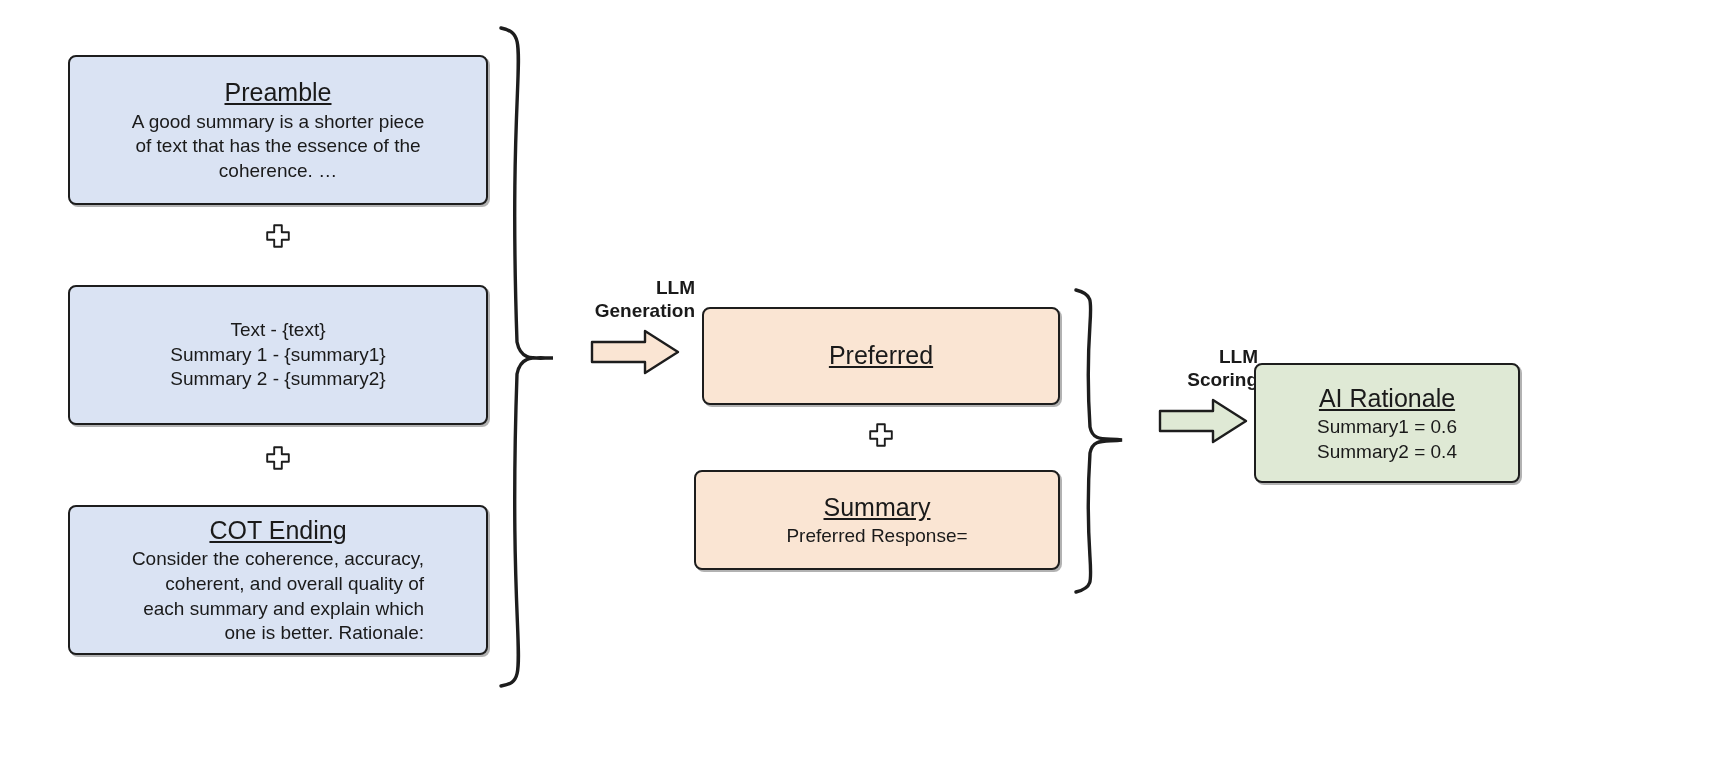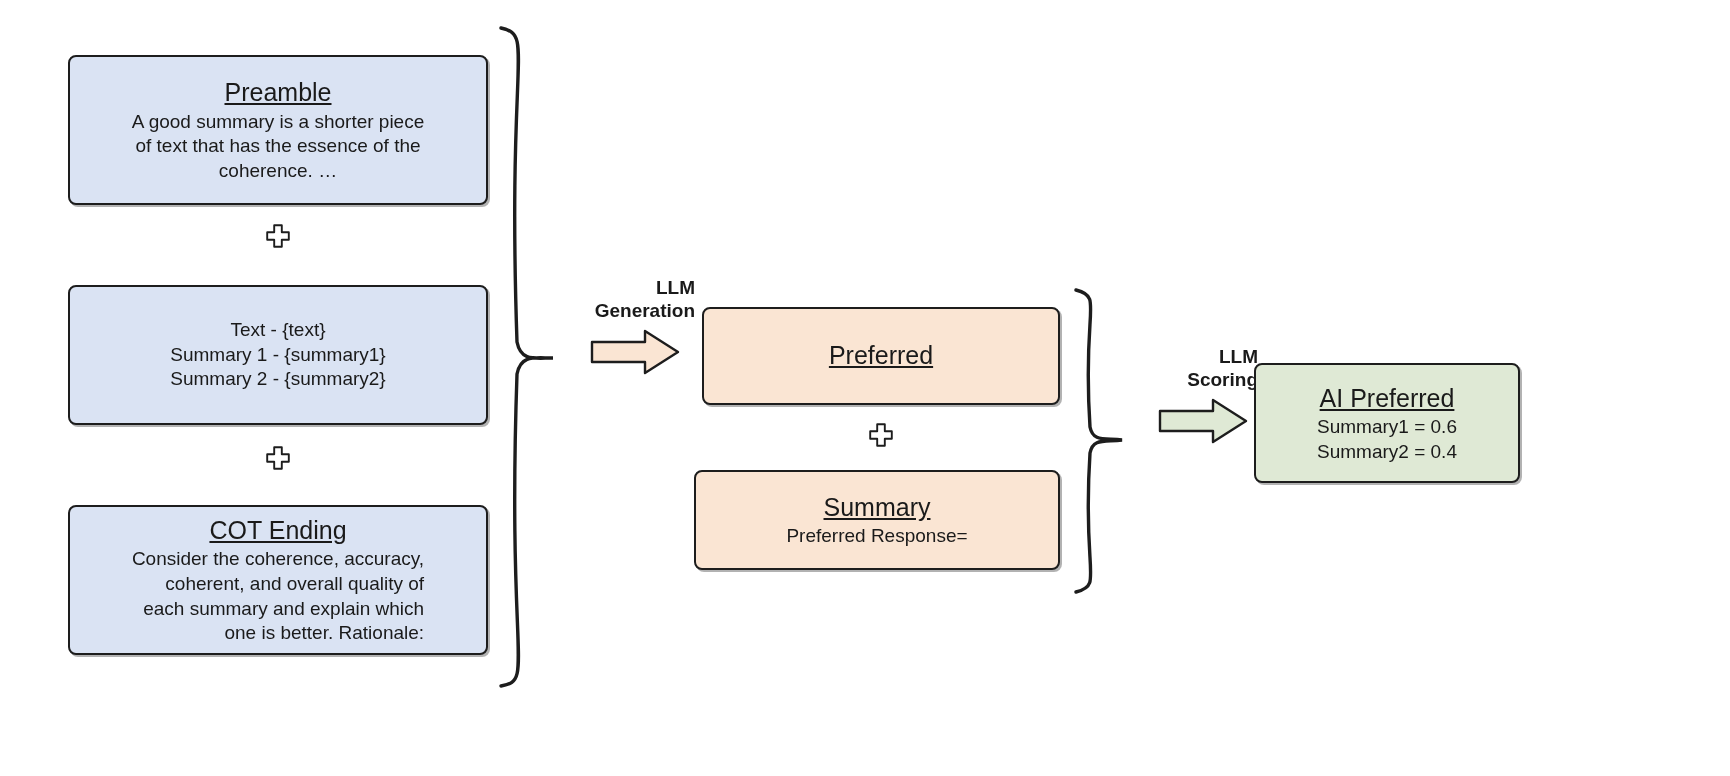--- a/index.html
+++ b/index.html
@@ -153,18 +153,18 @@
 
   <div class="connector" style="left:1148px; top:345px; width:110px;">
     <div class="conn-label" style="font-size:19px;">LLM
 Scoring</div>
     <svg class="arrow" width="92" height="48" viewBox="0 0 92 48" xmlns="http://www.w3.org/2000/svg">
       <path d="M3 14 H56 V3 L89 24 L56 45 V34 H3 Z" fill="#dfe9d5" stroke="#1d1d1d" stroke-width="2.4" stroke-linejoin="round"></path>
     </svg>
   </div>
 
   <div class="node green" style="left:1254px; top:363px; width:266px; height:120px; font-size:19px;">
-    <div class="title" style="font-size:25px;">AI Preferred</div>
+    <div class="title" style="font-size:25px;">AI Rationale</div>
     <div class="body">Summary1 = 0.6
 Summary2 = 0.4</div>
   </div>
 
 </div>
 
 </body></html>

